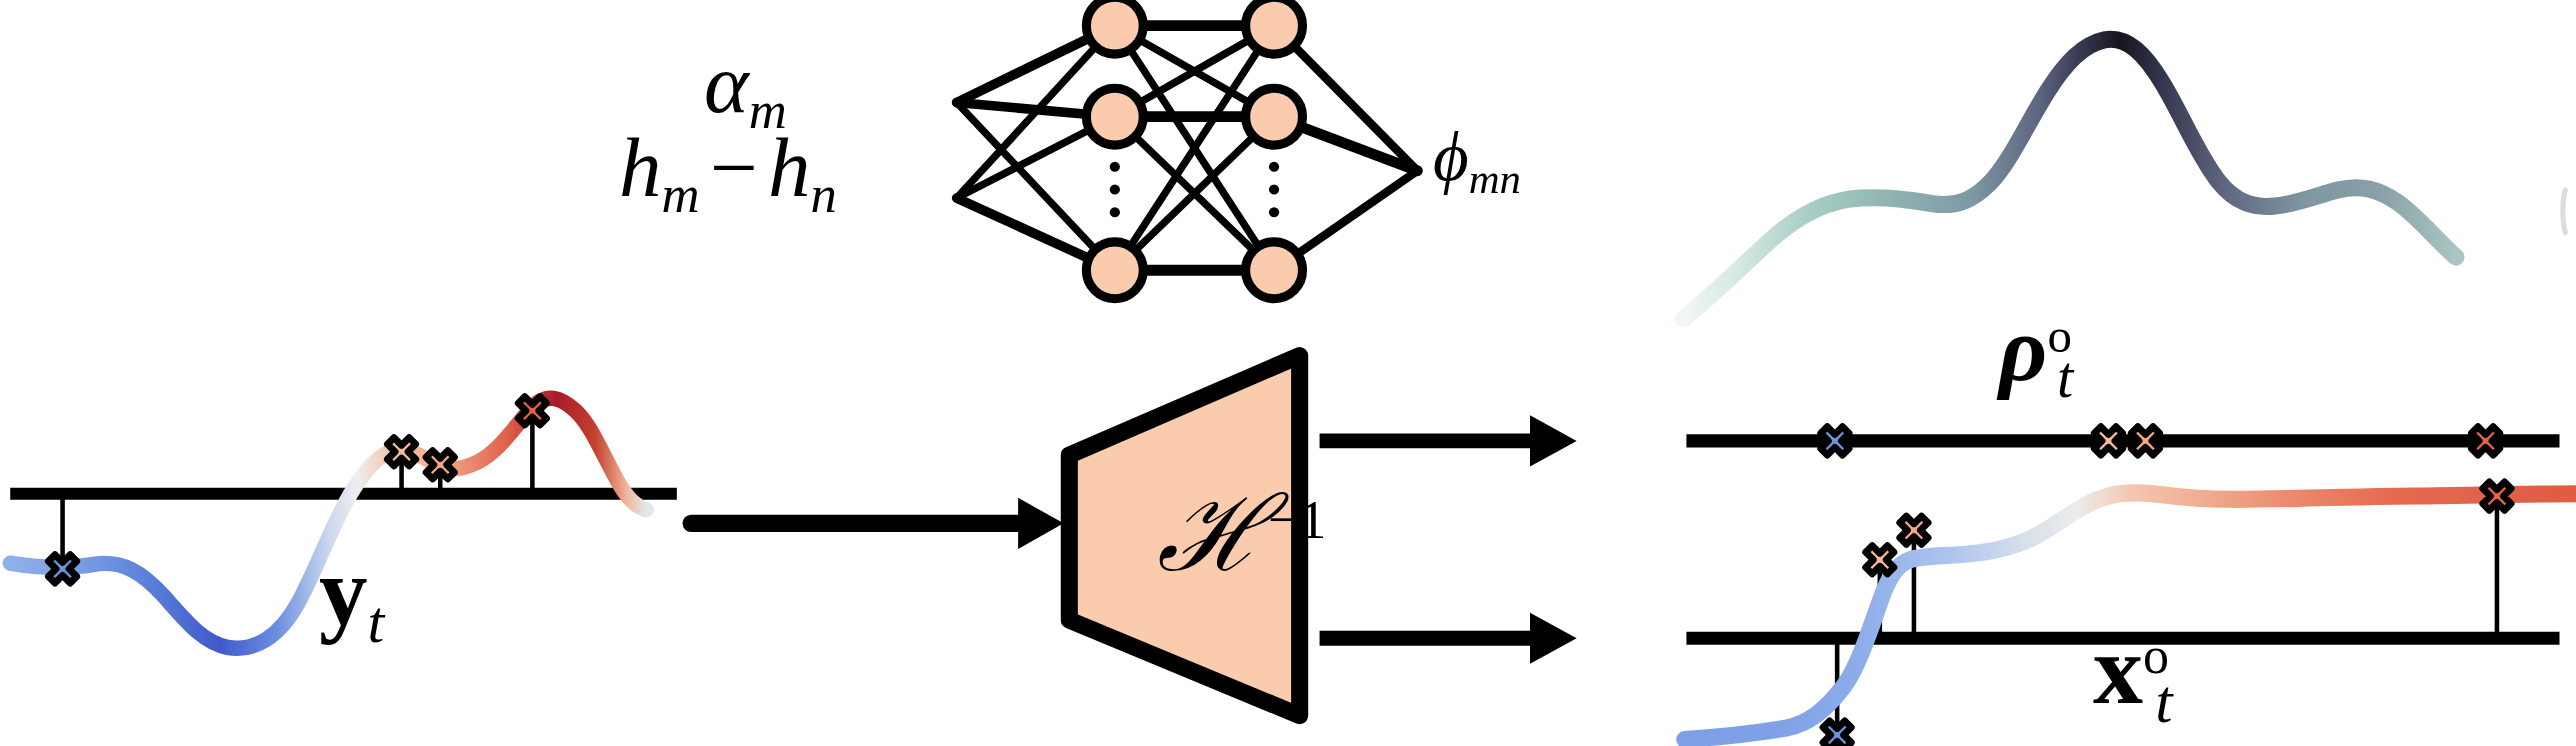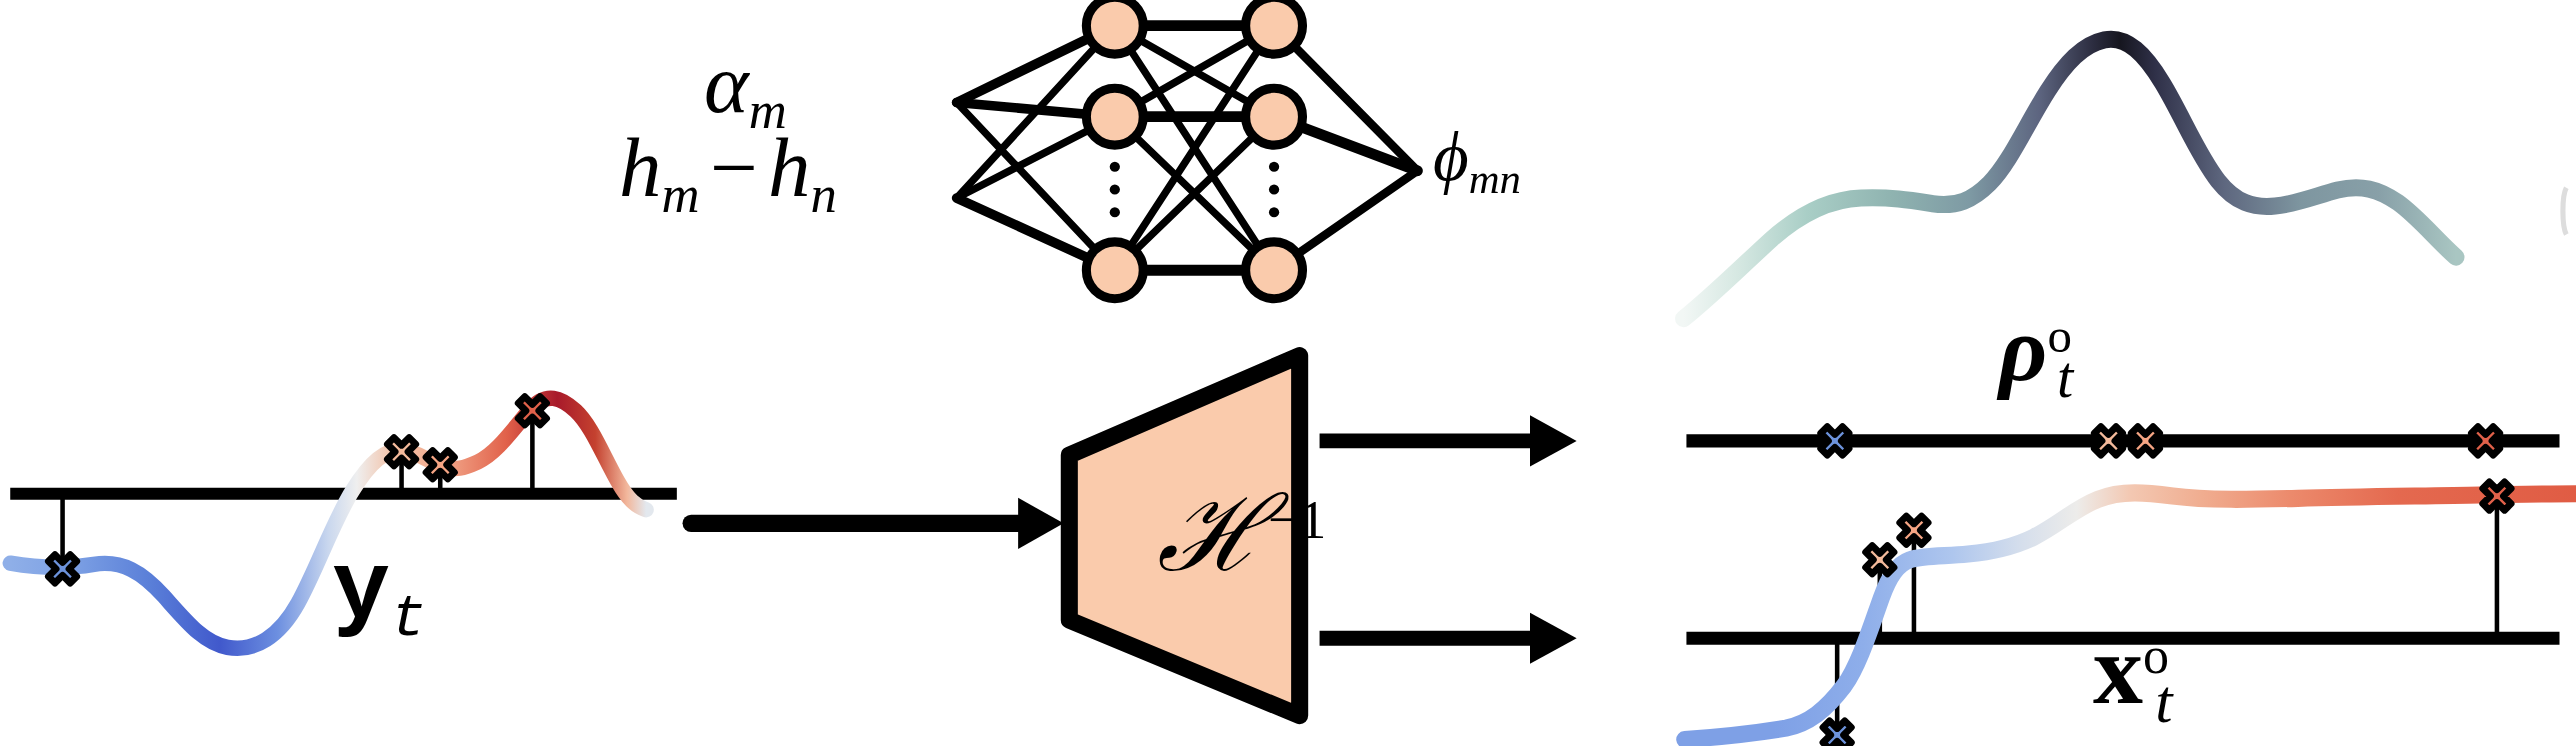--- a/index.html
+++ b/index.html
@@ -66,24 +66,23 @@
     left: 619px;
     top: 125px;
     font-size: 85px;
   }
   #lbl-phi {
     left: 1433px;
     top: 123px;
     font-size: 69px;
   }
   #lbl-yt {
-    left: 332px;
+    left: 319px;
     top: 543px;
     font-size: 97px;
-    font-family: Liberation Mono, monospace;
   }
   #lbl-Hinv {
     left: 1123px;
     top: 482px;
     font-size: 105px;
     margin-left: 34px;
   }
   #lbl-rho {
     left: 1999px;
     top: 301px;

